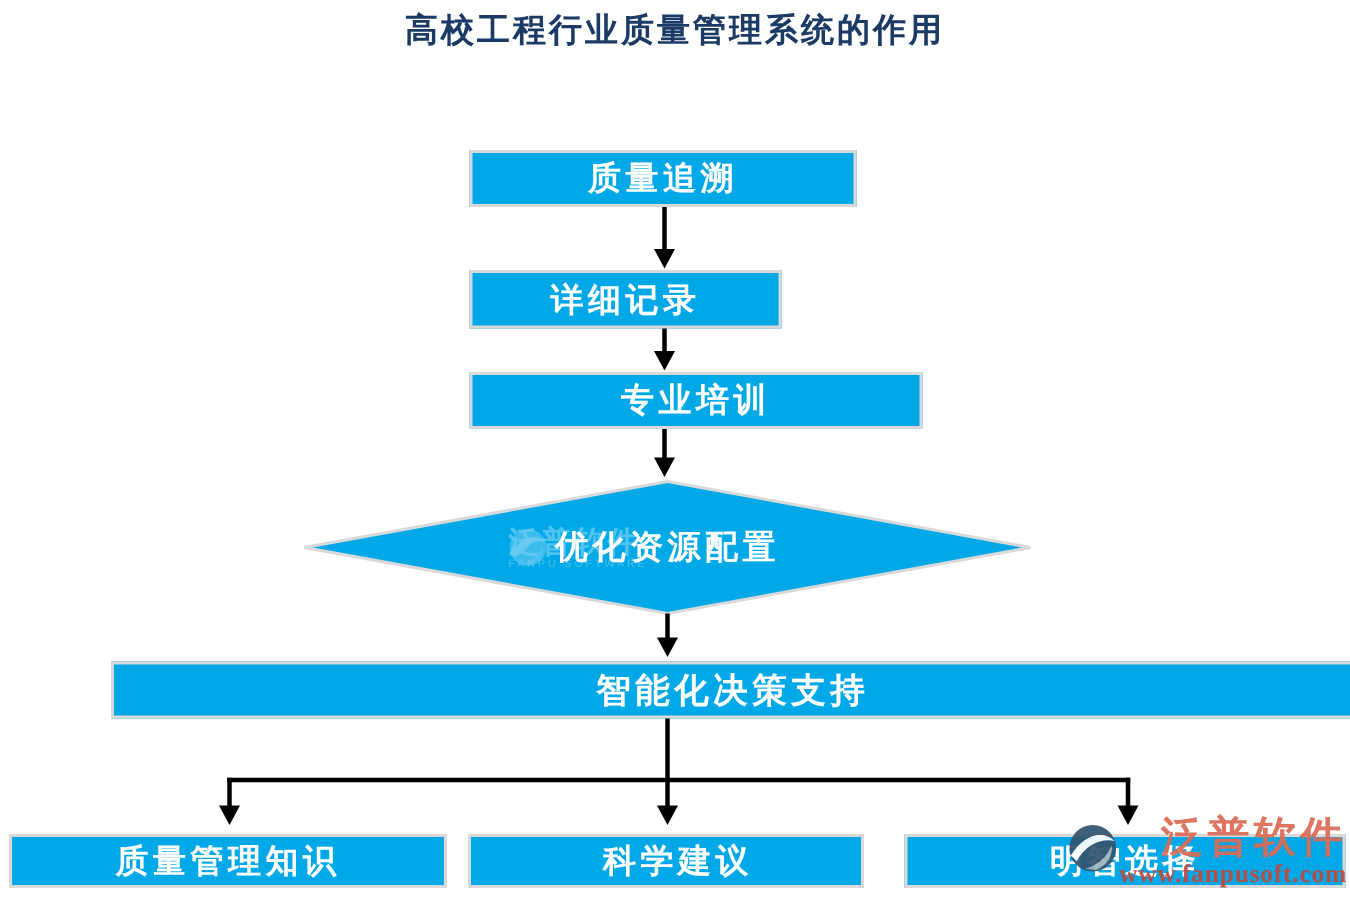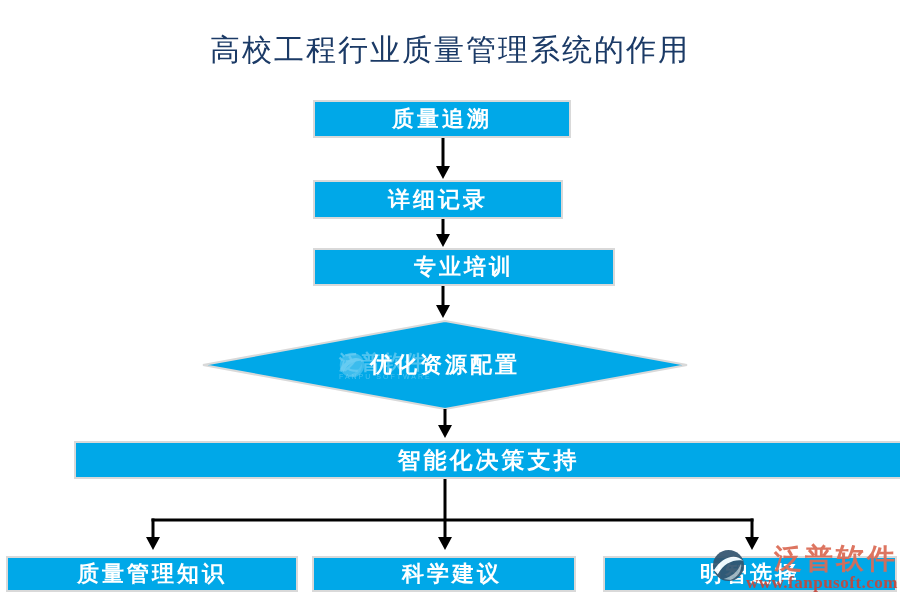--- a/index.html
+++ b/index.html
@@ -2,30 +2,30 @@
 <html style="--node-fill: #00A8E8; --node-border: #D9D9D9; --node-text: #FFFFFF; --title-color: #1B3A66; --connector: #000000; --wm-brand: #DB6B55; --wm-url: #C4473C;"><head>
 <meta charset="utf-8">
 <style>
   html,body { margin:0; padding:0; background:#fff; }
   #stage {
     position:relative; width:900px; height:600px; background:#ffffff;
     overflow:hidden; font-family:"Liberation Serif","DejaVu Serif",serif;
   }
   #page-title {
     position:absolute; top:5px; left:0; width:100%; text-align:center;
-    font-size:30px; font-weight:normal; letter-spacing:2px; color:var(--title-color,#1B3A66);margin-top:25px;
+    font-size:22px; font-weight:bold; letter-spacing:2px; color:var(--title-color,#1B3A66);
   }
   .node {
     position:absolute; box-sizing:border-box;
     background:var(--node-fill,#00A8E8); border:2px solid var(--node-border,#D9D9D9);
     color:var(--node-text,#fff); display:flex; align-items:center; justify-content:center;
     font-weight:bold; font-size:22px; letter-spacing:3px; text-align:left;
   }
   #node-quality-trace   { left:313px; top:100px; width:258px; height:38px; }
-  #node-detailed-record { left:313px; top:180px; width:250px; height:39px; }
+  #node-detailed-record { left:313px; top:180px; width:208px; height:39px; }
   #node-training        { left:313px; top:248px; width:302px; height:38px; }
   #node-decision-support{ left:74px;  top:441px; width:829px; height:38px; font-size:23px; }
   #leaf-knowledge       { left:6px;   top:556px; width:292px; height:36px; }
   #leaf-advice          { left:312px; top:556px; width:264px; height:36px;padding-left:16px; }
   #leaf-choice          { left:603px; top:556px; width:294px; height:36px; }
 
   #diamond-wrap { position:absolute; left:201px; top:320px; width:488px; height:90px; }
   #diamond-wrap svg { position:absolute; left:0; top:0; }
   #diamond-label {
     position:absolute; left:0; top:0; width:100%; height:100%; z-index:2;

